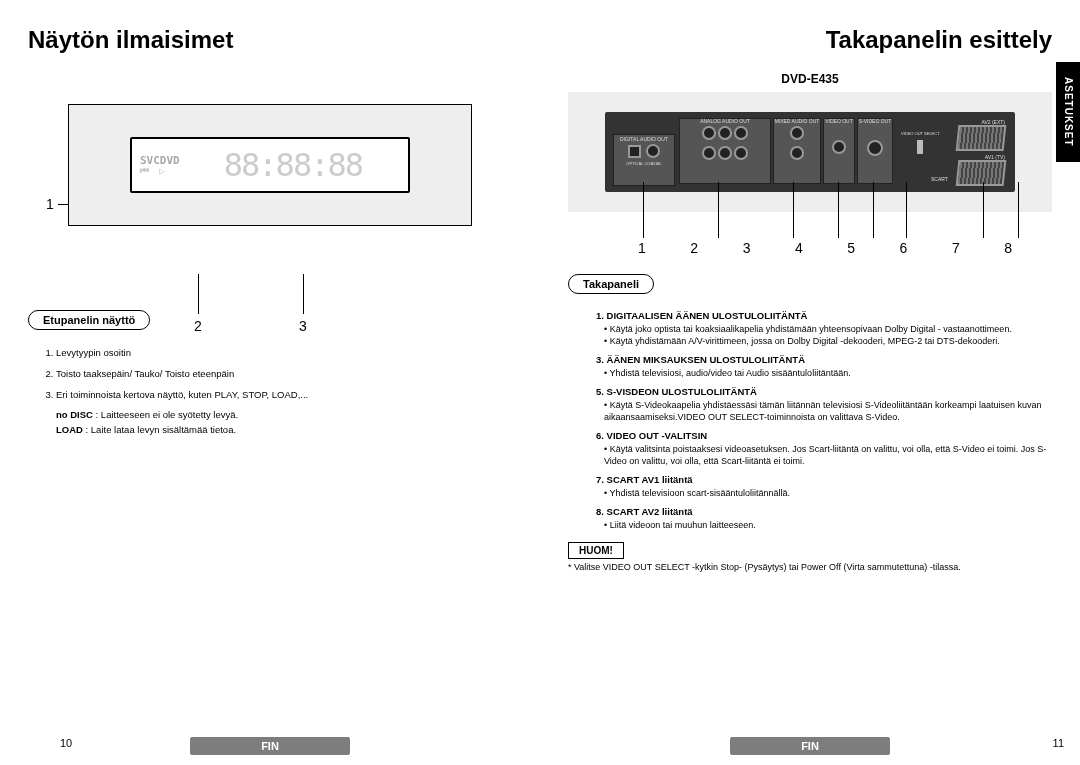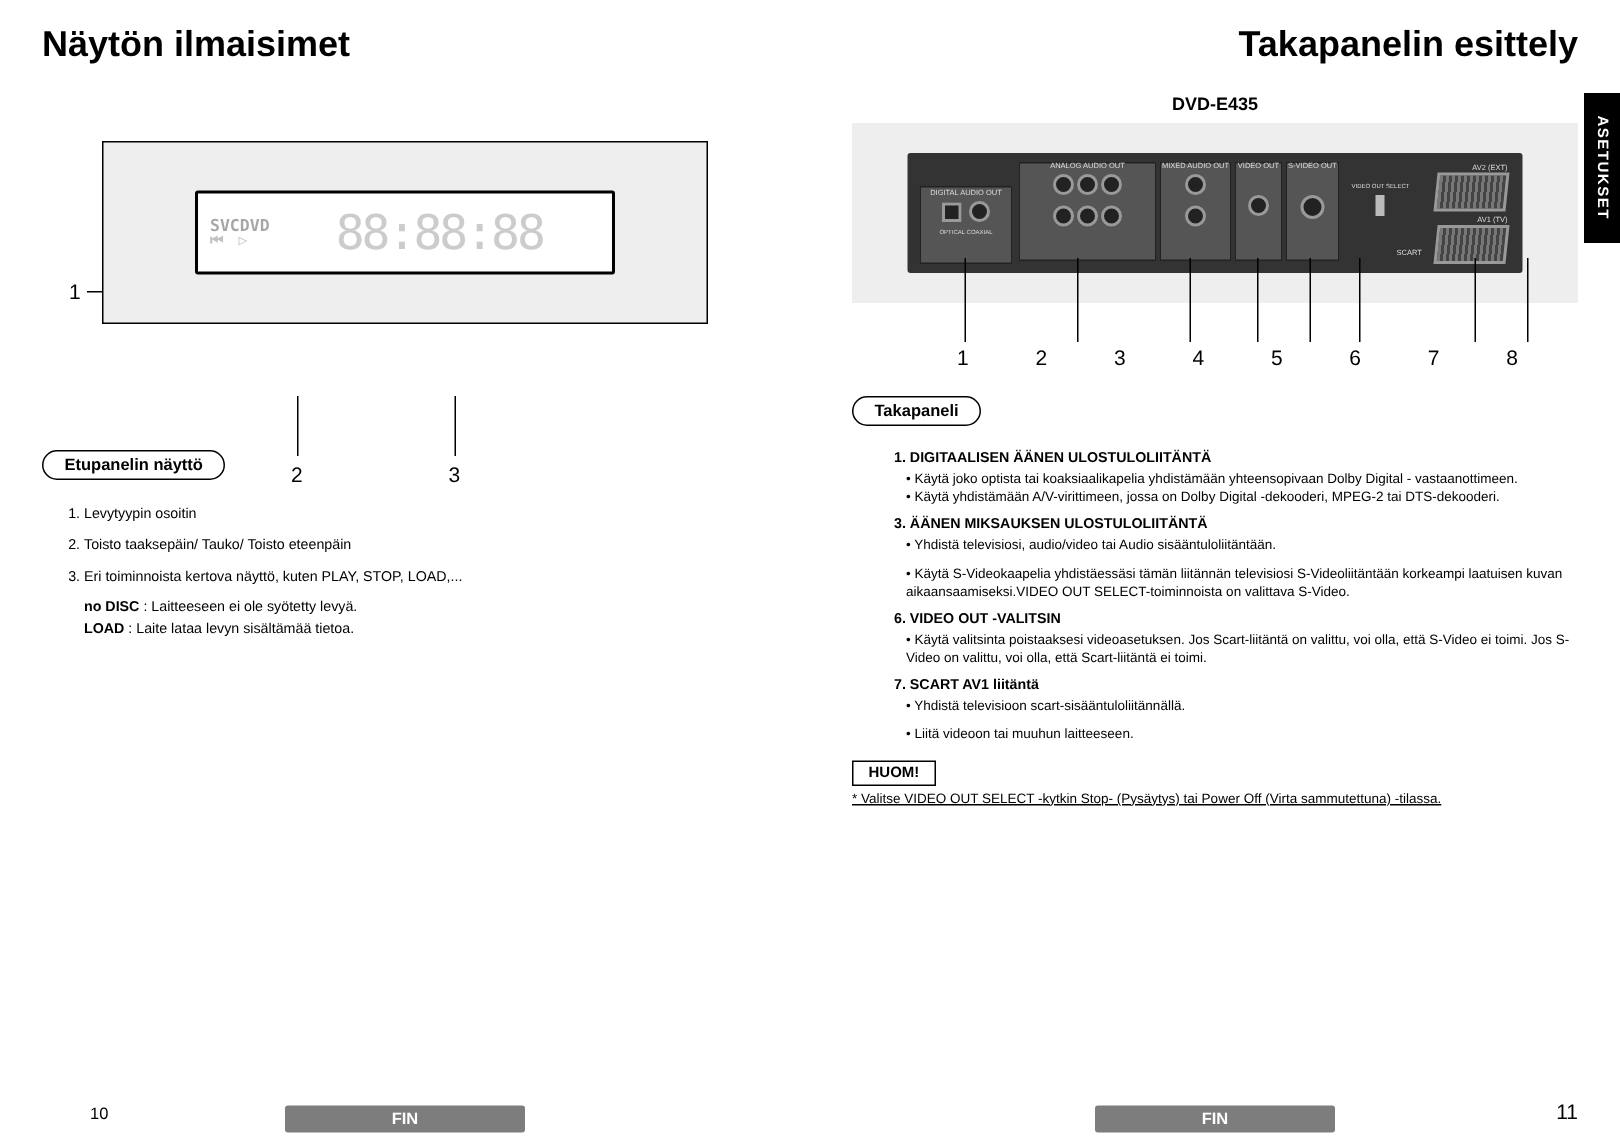--- a/index.html
+++ b/index.html
@@ -16,21 +16,21 @@
   .page {
     display: flex;
     width: 1080px;
     height: 765px;
   }
   .left, .right {
     position: relative;
     width: 540px;
     height: 765px;
     box-sizing: border-box;
-    padding: 16px 28px 12px 28px;
+    padding: 26px 28px 12px 28px;
   }
   .left { border-right: 0px solid #ccc; }
   h1 {
     font-size: 24px;
     font-weight: bold;
     margin: 0 0 18px 0;
   }
   .right h1 { text-align: right; }
   .side-tab {
     position: absolute;
@@ -211,36 +211,35 @@
     display: inline-block;
     border: 1px solid #000;
     padding: 2px 10px;
     font-weight: bold;
     font-size: 10px;
     margin: 4px 0 3px 0;
   }
   .note-text {
     font-size: 9px;
     line-height: 1.3;
-    text-decoration: underline;
   }
   .note-text::before { content: "* "; }
 
   .page-num-left {
     position: absolute;
     bottom: 16px;
     left: 28px;
     font-size: 11px;
     margin-left: 32px;
   }
   .page-num-right {
     position: absolute;
     bottom: 16px;
-    right: 28px;
-    font-size: 14px;
+    right: 16px;
+    font-size: 11px;
   }
   .lang-footer {
     position: absolute;
     bottom: 10px;
     left: 50%;
     transform: translateX(-50%);
     background: #7d7d7d;
     color: #fff;
     font-weight: bold;
     font-size: 11px;
@@ -387,31 +386,33 @@
       <div class="rear-item">
           <div class="rt">1. DIGITAALISEN ÄÄNEN ULOSTULOLIITÄNTÄ</div>
         <div class="rd">Käytä joko optista tai koaksiaalikapelia yhdistämään yhteensopivaan Dolby Digital - vastaanottimeen.</div>
         <div class="rd">Käytä yhdistämään A/V-virittimeen, jossa on Dolby Digital -dekooderi, MPEG-2 tai DTS-dekooderi.</div>
         </div>
       <div class="rear-item">
           <div class="rt">3. ÄÄNEN MIKSAUKSEN ULOSTULOLIITÄNTÄ</div>
         <div class="rd">Yhdistä televisiosi, audio/video tai Audio sisääntuloliitäntään.</div>
         </div>
       <div class="rear-item">
+          <div class="rt">5. S-VISDEON ULOSTULOLIITÄNTÄ</div>
         <div class="rd">Käytä S-Videokaapelia yhdistäessäsi tämän liitännän televisiosi S-Videoliitäntään korkeampi laatuisen kuvan aikaansaamiseksi.VIDEO OUT SELECT-toiminnoista on valittava S-Video.</div>
         </div>
       <div class="rear-item">
           <div class="rt">6. VIDEO OUT -VALITSIN</div>
         <div class="rd">Käytä valitsinta poistaaksesi videoasetuksen. Jos Scart-liitäntä on valittu, voi olla, että S-Video ei toimi. Jos S-Video on valittu, voi olla, että Scart-liitäntä ei toimi.</div>
         </div>
       <div class="rear-item">
           <div class="rt">7. SCART AV1 liitäntä</div>
         <div class="rd">Yhdistä televisioon scart-sisääntuloliitännällä.</div>
         </div>
       <div class="rear-item">
+          <div class="rt">8. SCART AV2 liitäntä</div>
         <div class="rd">Liitä videoon tai muuhun laitteeseen.</div>
         </div>
     </div>
 
     <div class="note-box">HUOM!</div>
     <div class="note-text">Valitse VIDEO OUT SELECT -kytkin Stop- (Pysäytys) tai Power Off (Virta sammutettuna) -tilassa.</div>
 
     <div class="page-num-right">11</div>
     <div class="lang-footer">FIN</div>
   </div>

